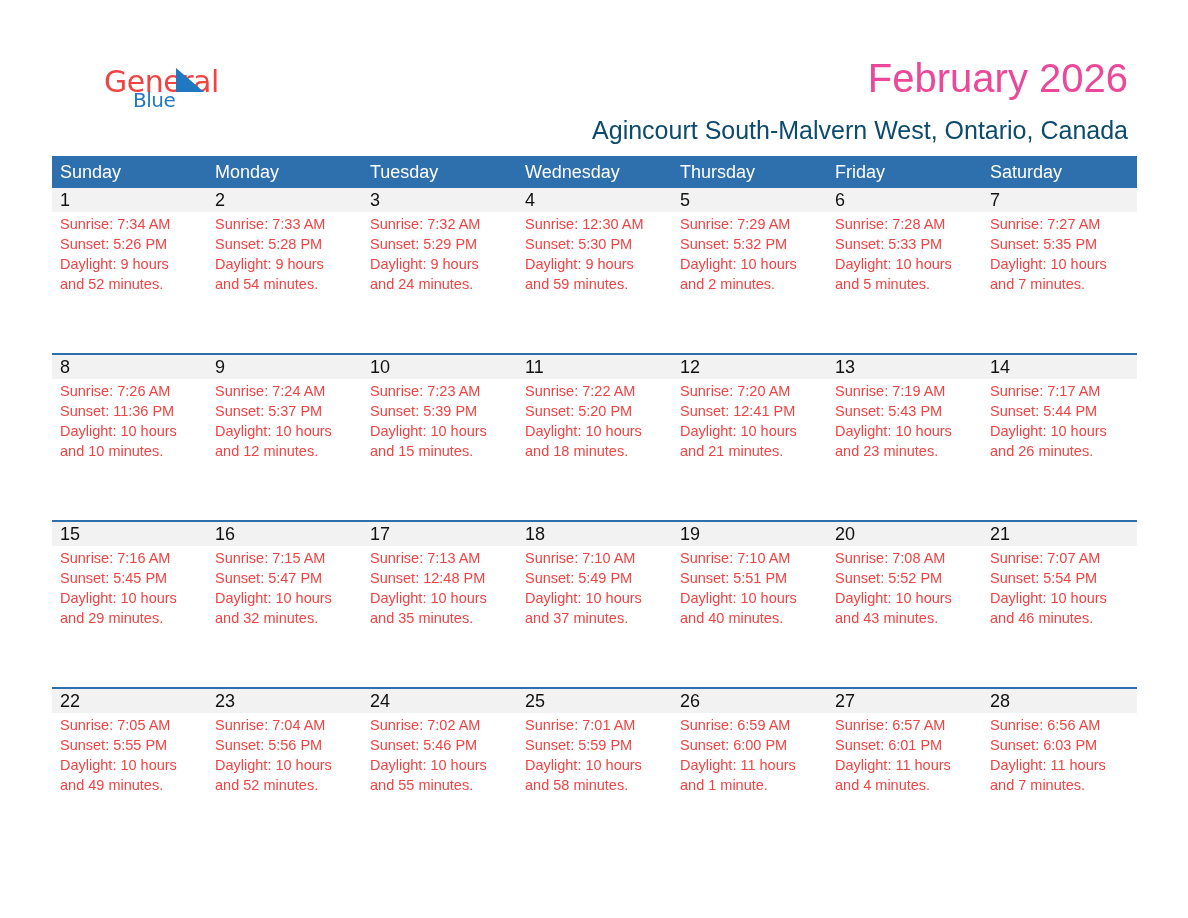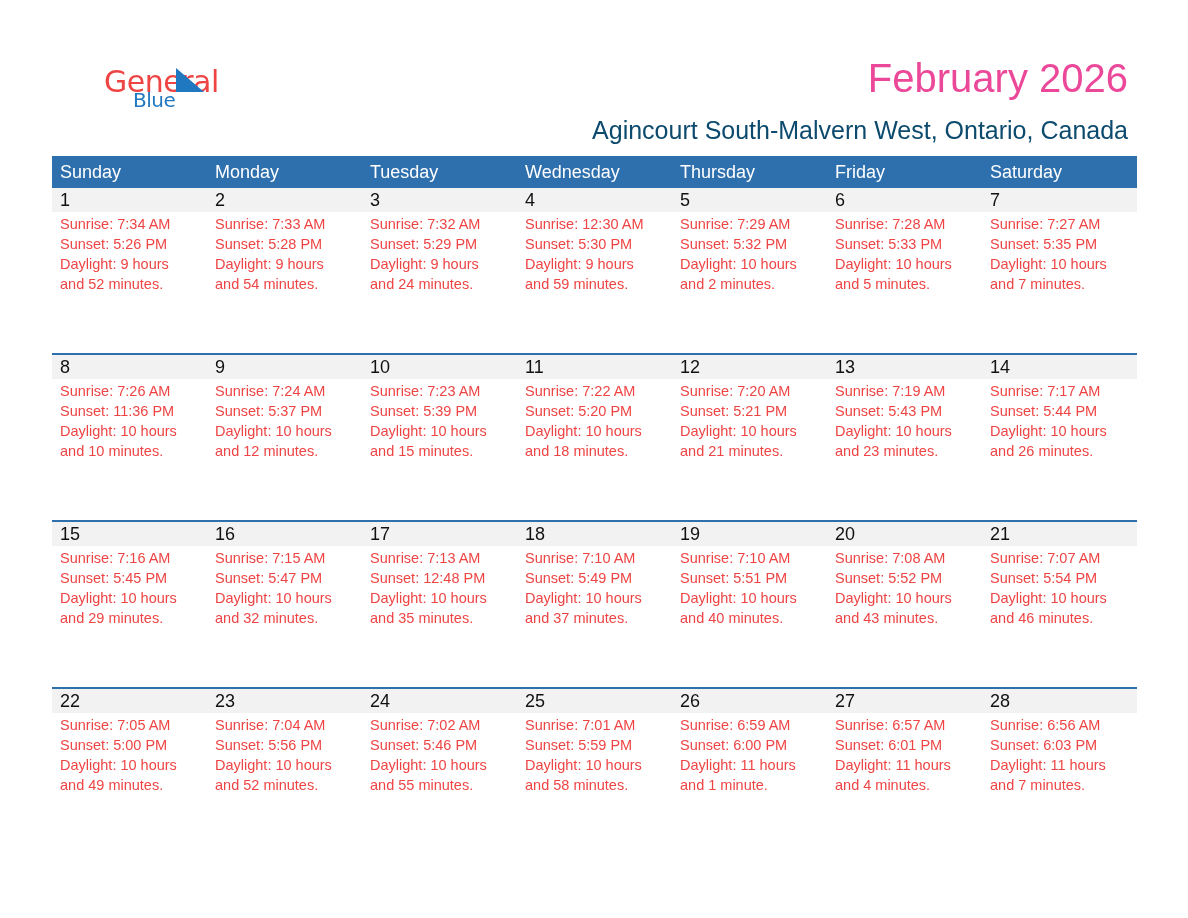--- a/index.html
+++ b/index.html
@@ -166,21 +166,21 @@
               <div>Sunrise: 7:22 AM</div>
               <div>Sunset: 5:20 PM</div>
               <div>Daylight: 10 hours</div>
               <div>and 18 minutes.</div>
             </div>
           </div>
           <div class="cell">
             <div class="num">12</div>
             <div class="info">
               <div>Sunrise: 7:20 AM</div>
-              <div>Sunset: 5:21 PM</div>
+              <div>Sunset: 12:41 PM</div>
               <div>Daylight: 10 hours</div>
               <div>and 21 minutes.</div>
             </div>
           </div>
           <div class="cell">
             <div class="num">13</div>
             <div class="info">
               <div>Sunrise: 7:19 AM</div>
               <div>Sunset: 5:43 PM</div>
               <div>Daylight: 10 hours</div>
@@ -264,21 +264,21 @@
             </div>
           </div>
         </div>
       </div>
       <div class="week">
         <div class="week-grid">
           <div class="cell">
             <div class="num">22</div>
             <div class="info">
               <div>Sunrise: 7:05 AM</div>
-              <div>Sunset: 5:00 PM</div>
+              <div>Sunset: 5:55 PM</div>
               <div>Daylight: 10 hours</div>
               <div>and 49 minutes.</div>
             </div>
           </div>
           <div class="cell">
             <div class="num">23</div>
             <div class="info">
               <div>Sunrise: 7:04 AM</div>
               <div>Sunset: 5:56 PM</div>
               <div>Daylight: 10 hours</div>

